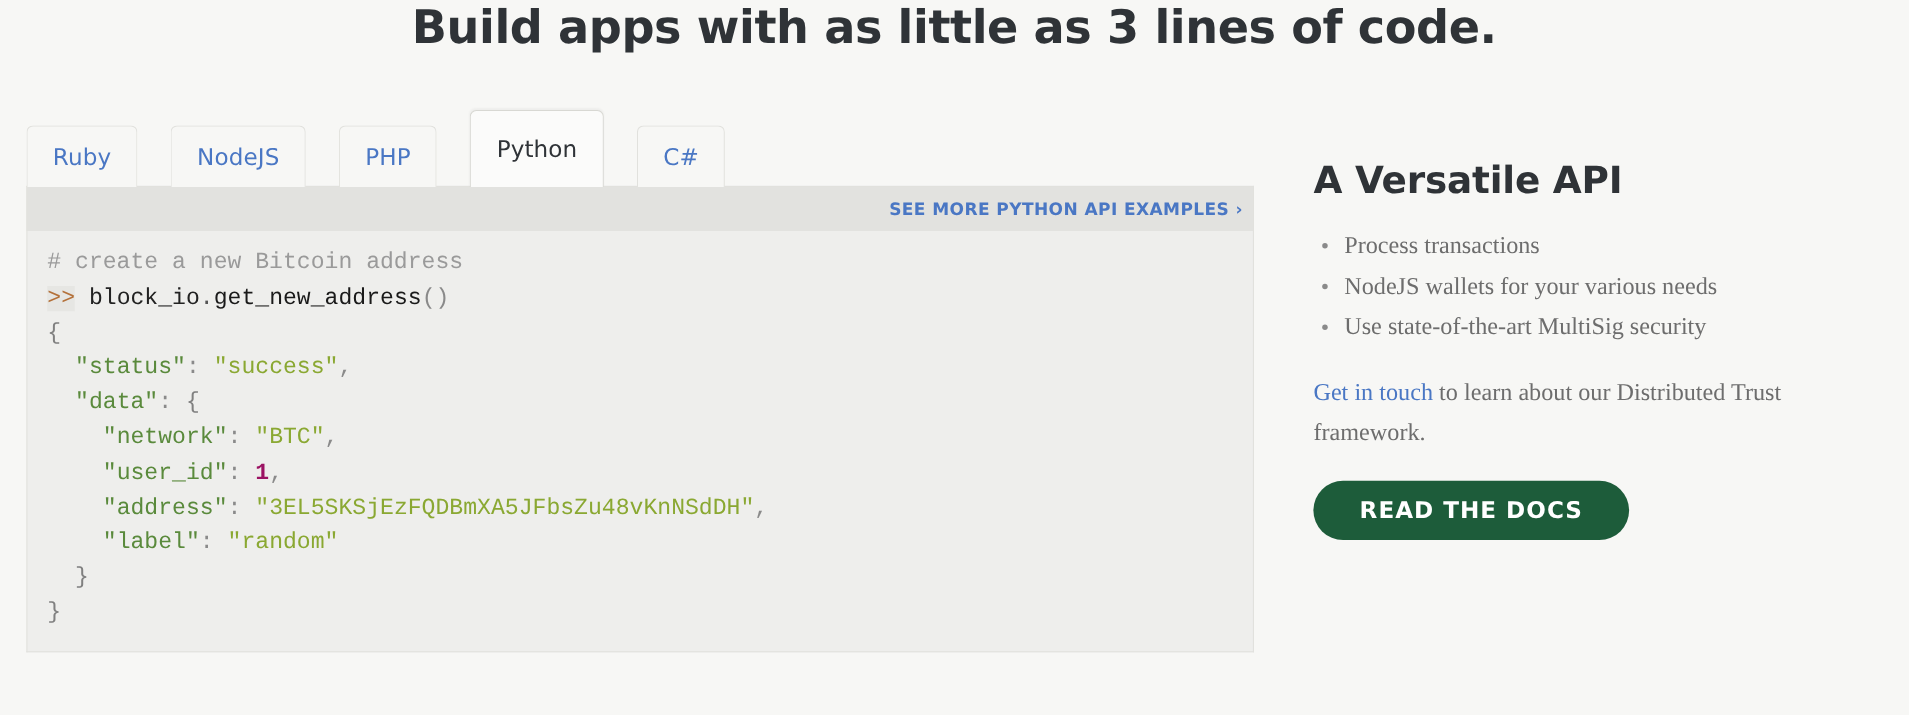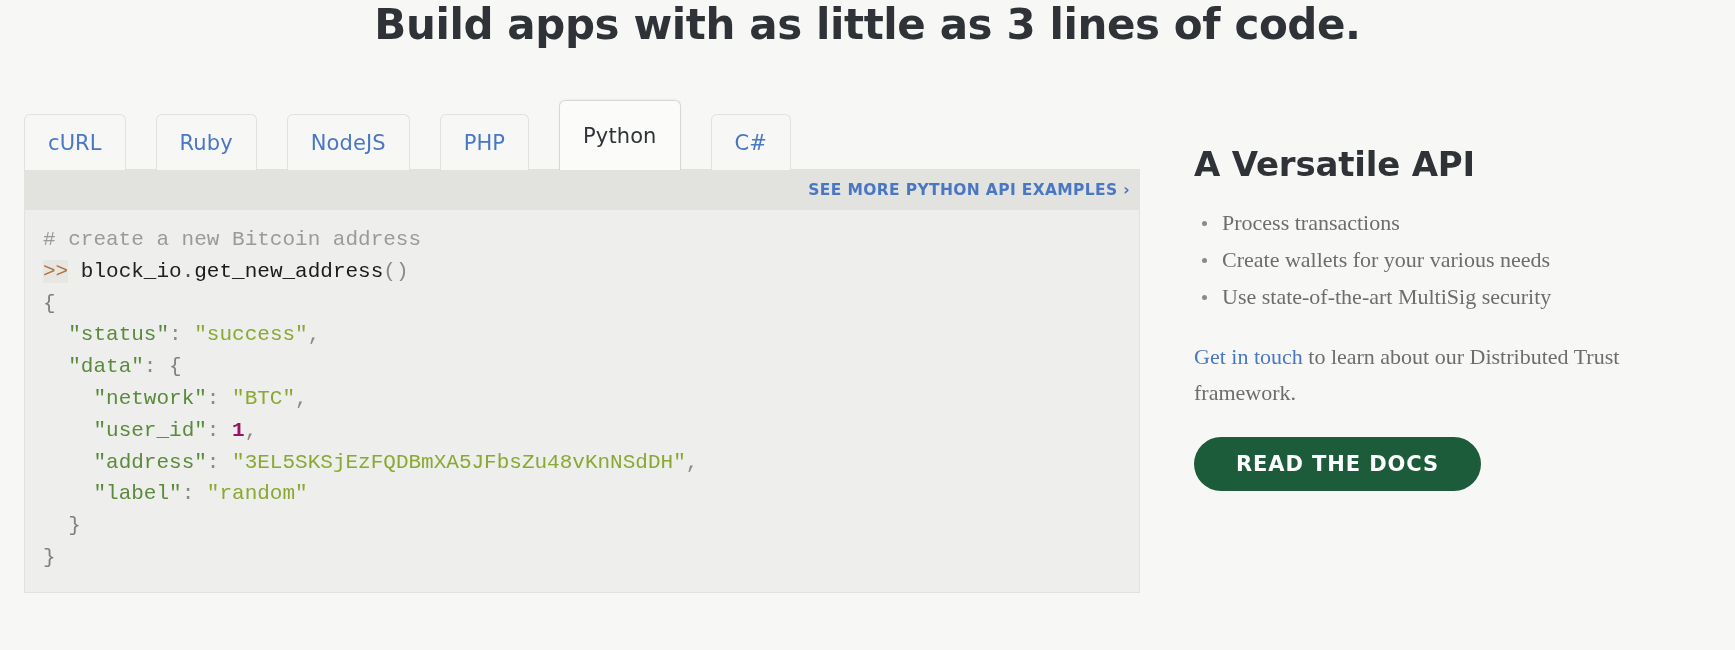--- a/index.html
+++ b/index.html
@@ -193,23 +193,20 @@
 </head>
 <body>
 
 <div class="page">
 
   <div class="headline">Build apps with as little as 3 lines of code.</div>
 
   <div class="left-col">
 
     <div class="tabs">
-      <div class="tab">
-          <span>cURL</span>
-        </div>
       <div class="tab">
           <span>Ruby</span>
         </div>
       <div class="tab">
           <span>NodeJS</span>
         </div>
       <div class="tab">
           <span>PHP</span>
         </div>
       <div class="tab active">
@@ -237,21 +234,21 @@
   <span class="c-brace">}</span>
 <span class="c-brace">}</span></pre>
     </div>
   </div>
 
   <div class="right-col">
     <h2 class="right-title">A Versatile API</h2>
 
     <ul class="features">
       <li>Process transactions</li>
-      <li>Create wallets for your various needs</li>
+      <li>NodeJS wallets for your various needs</li>
       <li>Use state-of-the-art MultiSig security</li>
     </ul>
 
     <p class="blurb"><a>Get in touch</a><span> to learn about our Distributed Trust framework.</span></p>
 
     <button class="docs-btn">READ THE DOCS</button>
   </div>
 
 </div>
 

